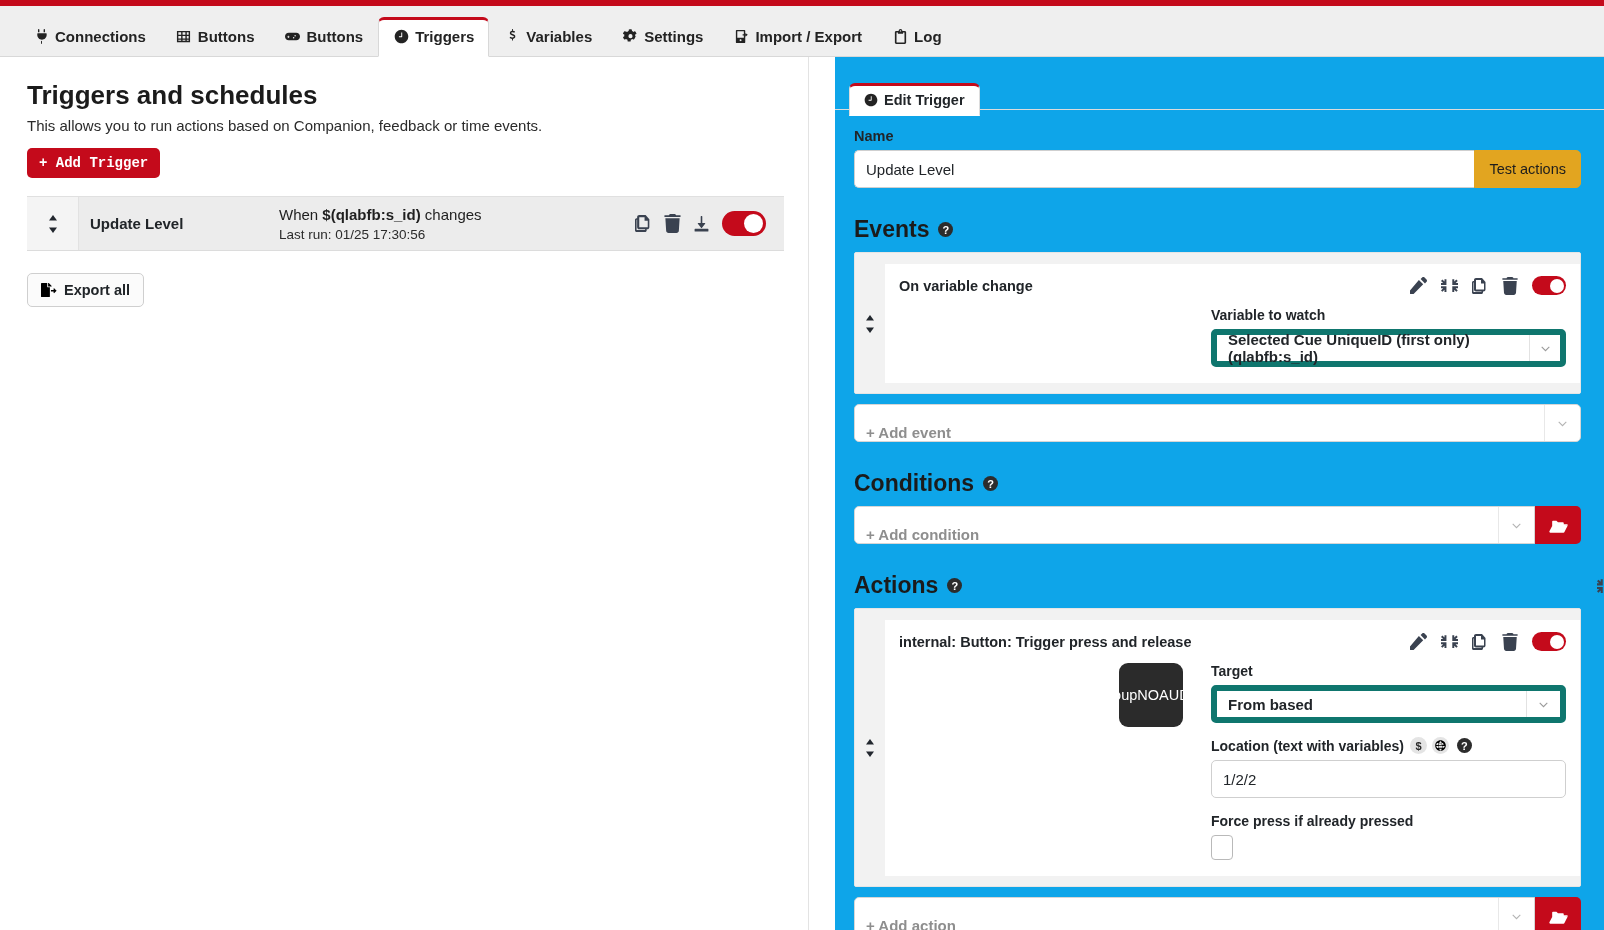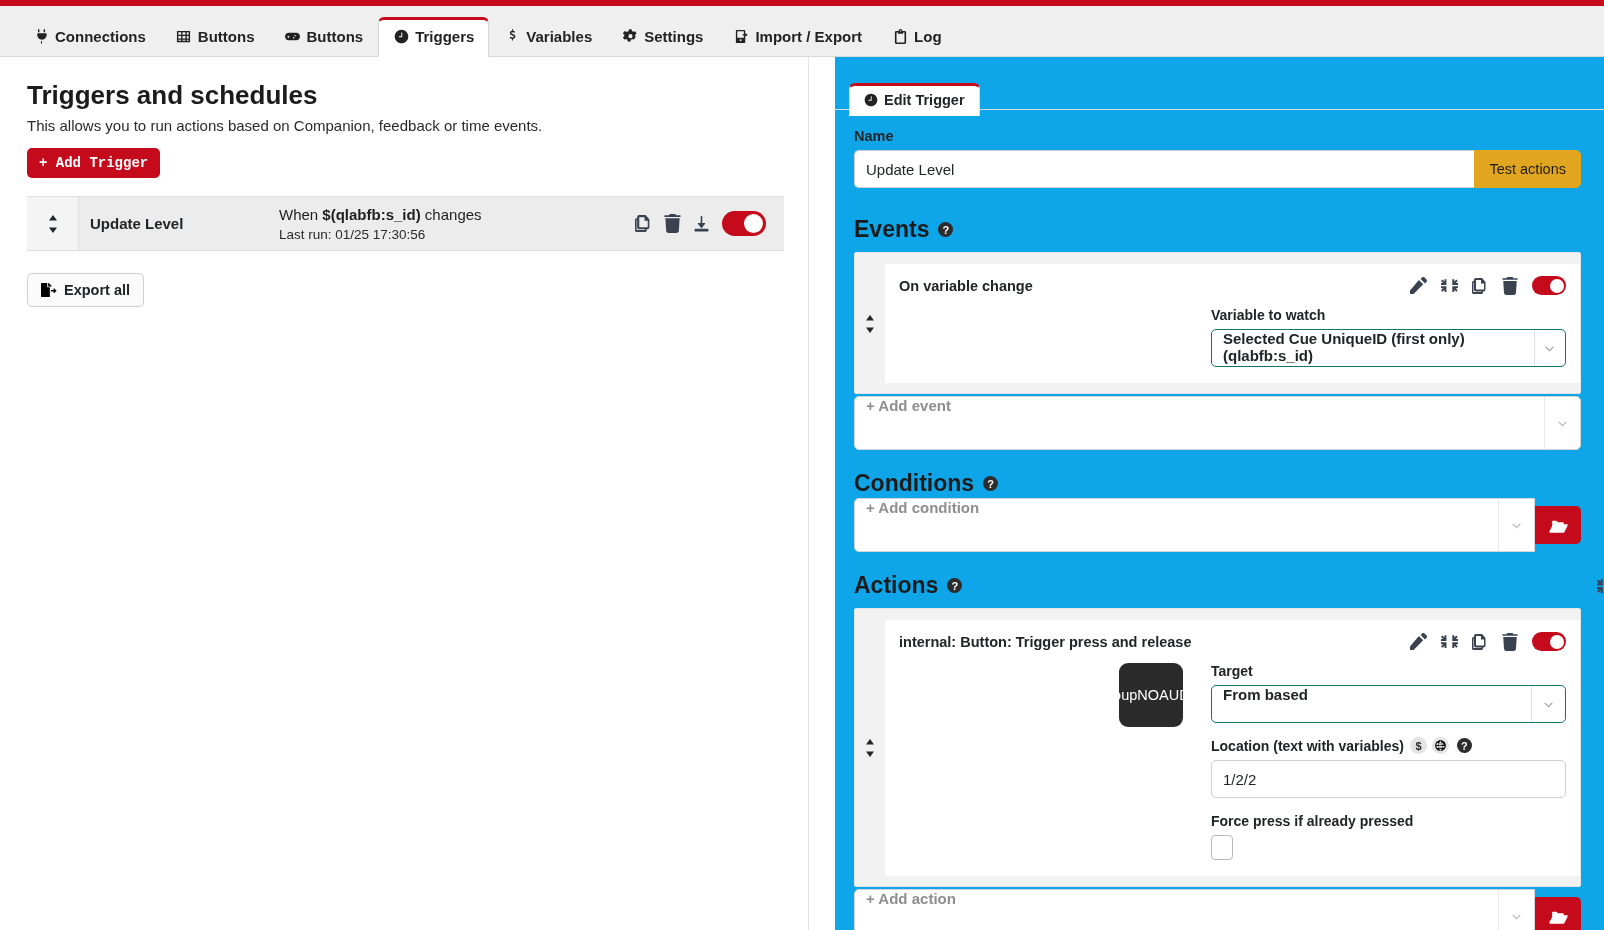--- a/index.html
+++ b/index.html
@@ -169,35 +169,35 @@
   .card-tools { display:flex; align-items:center; gap: 14px; }
   .card-tools svg { fill: #3a4250; }
   .card-foot { height: 10px; background: #f2f2f2; }
 
   .sub-label { font-size: 14px; font-weight: 700; margin-bottom: 6px; }
   .two-col { display:flex; gap: 16px; margin-top: 12px; }
   .col-left { width: 296px; }
   .col-right { flex: 1; }
 
   .select {
-    position: relative; display:flex; align-items:flex-start;
-    height: 38px; border: 1px solid #0f766e; border-radius: 5px; background:#fff;
+    position: relative; display:flex; align-items:center;
+    height: 38px; border: 6px solid #0f766e; border-radius: 5px; background:#fff;
     padding: 0 0 0 11px; font-size: 15px; font-weight: 700; cursor: pointer;
   }
   .select .caret {
     margin-left: auto; width: 34px; height: 100%;
     border-left: 1px solid #e2e2e2; display:flex; align-items:center; justify-content:center;
   }
   .select .caret svg { width: 13px; height: 13px; stroke: #9a9a9a; fill:none; stroke-width: 2; }
 
   .addbar {
     display:flex; align-items:center; width: 727px; height: 38px; margin-top: 10px;
   }
   .addbar .inp {
-    flex: 1; display:flex; align-items:flex-start; height: 54px;
+    flex: 1; display:flex; align-items:flex-end; height: 38px;
     border: 1px solid #d6d6d6; border-radius: 5px; background:#fff;
     padding-left: 11px; font-size: 15px; font-weight: 700; color: #8e8e8e; cursor: text;
   }
   .addbar .inp .caret {
     margin-left:auto; width: 36px; height: 100%;
     border-left: 1px solid #e8e8e8; display:flex; align-items:center; justify-content:center;
   }
   .addbar .inp .caret svg { width: 13px; height: 13px; stroke: #b3b3b3; fill:none; stroke-width: 2; }
   .addbar.has-folder .inp { border-radius: 5px 0 0 5px; }
   .btn-folder {

